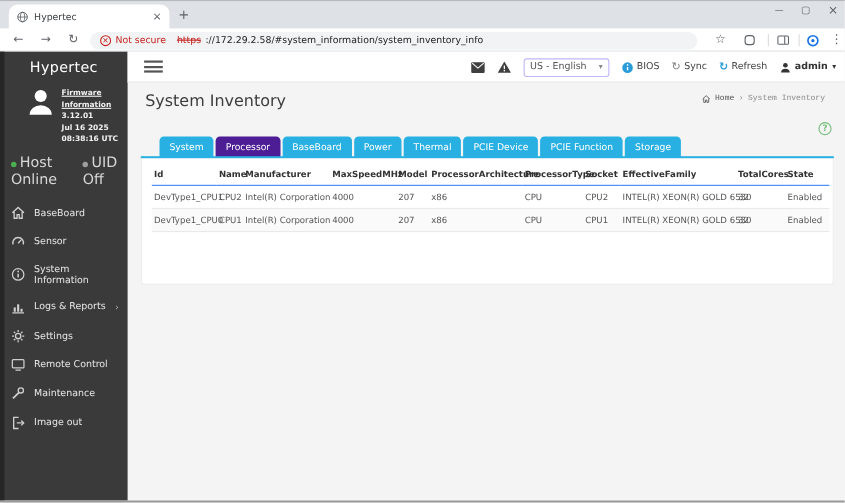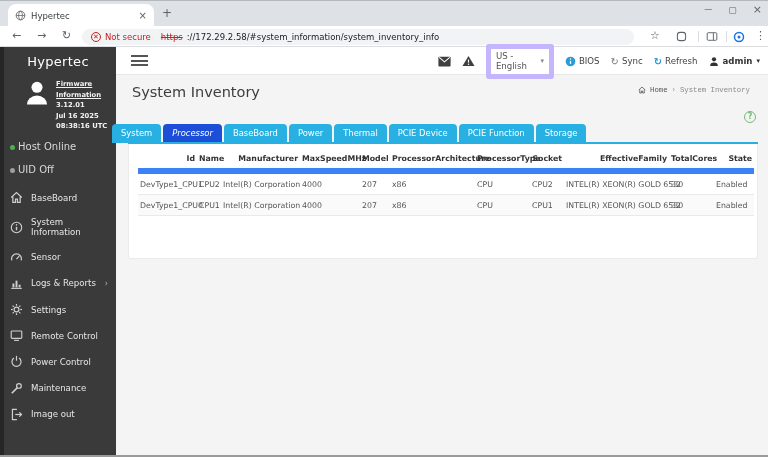--- a/index.html
+++ b/index.html
@@ -23,53 +23,53 @@
   .tb-ic { position:absolute; top:3px; color:#5f6368; font-size:11px; }
   .tb-div { position:absolute; top:5px; width:1px; height:11px; background:#dadce0; }
 
   
   .sidebar { position:absolute; left:0; top:47px; width:116px; bottom:2px; background:#3a3a3b; color:#e3e3e3; }
   .sb-strip { position:absolute; left:0; top:0; bottom:0; width:4px; background:#262626; }
   .brand { text-align:center; font-size:13px; color:#fff; padding:7px 0 6px; font-weight:400; letter-spacing:.3px; }
   .fwblock { display:flex; padding:4px 4px 2px 24px; gap:6px; }
   .fwtext { font-size:6.8px; font-weight:bold; color:#f2f2f2; line-height:1.55; }
   .fwlink { text-decoration:underline; }
-  .statusrow { display:flex; gap:12px; padding:7px 6px 6px 10px; font-size:10px; color:#d8d8d8;flex-direction:column; }
+  .statusrow { display:flex; gap:12px; padding:7px 6px 6px 10px; font-size:13px; color:#d8d8d8; }
   .statusrow .dot { display:inline-block; width:5px; height:5px; border-radius:50%; margin-right:3px; }
   .menu { margin-top:4px; }
   .mi { display:flex; align-items:center; gap:8px; padding:6.6px 8px 6.6px 10px; font-size:8.6px; color:#e6e6e6; cursor:pointer; }
   .mi svg { flex:0 0 auto; color:#cfcfcf; }
   .mi .chev { margin-left:auto; color:#b5b5b5; font-size:8px; }
 
   
   .appheader { position:absolute; left:116px; top:47px; right:0; height:28px; background:#fff; border-bottom:1px solid #e7e7e7; }
   .hamburger { position:absolute; left:15px; top:8px; width:17px; }
   .hamburger div { height:2px; background:#555; margin-bottom:2.6px; }
   .hdr-right { position:absolute; right:8px; top:0; height:28px; display:flex; align-items:center; gap:11px; font-size:8.6px; color:#444; }
-  .langsel { border:5px solid #c4b5fd; border-radius:3px; padding:2.5px 5px; width:68px; display:flex; justify-content:space-between; align-items:center; color:#555; background:#fff; }
+  .langsel { border:1px solid #c4b5fd; border-radius:3px; padding:2.5px 5px; width:78px; display:flex; justify-content:space-between; align-items:center; color:#555; background:#fff; }
   .hbtn { display:flex; align-items:center; gap:3px; }
   .sync-g { color:#7a7a7a; font-size:10px; }
   .refr-b { color:#2b9cd8; font-size:10px; font-weight:bold; }
   .adminwrap { display:flex; align-items:center; gap:4px; font-weight:bold; color:#333; }
 
   
   .pagetitle { position:absolute; left:132px; top:84px; font-size:14.5px; color:#3d3d3d; font-weight:400; }
   .breadcrumb { position:absolute; right:18px; top:86px; font-size:7.3px; color:#555; display:flex; align-items:center; gap:4px;font-family:Liberation Mono, monospace; }
   .breadcrumb .sep { color:#999; }
   .breadcrumb .current { color:#8a8a8a; }
   .helpicon { position:absolute; right:12px; top:111px; width:12px; height:12px; border-radius:50%; border:1.6px solid #72bd76; color:#72bd76; font-size:8px; font-weight:bold; text-align:center; line-height:9.5px; }
 
-  .tabsrow { position:absolute; left:112px; right:10px; top:124px; display:flex; gap:2px; align-items:flex-end; }
+  .tabsrow { position:absolute; left:145px; right:10px; top:124px; display:flex; gap:2px; align-items:flex-end; }
   .ptab { background:#29b0e2; color:#fff; font-size:8.4px; padding:4px 9px 4.5px; border-radius:4px 4px 0 0; white-space:nowrap; cursor:pointer; }
-  .ptab.active { background:#1d4ed8;font-style:italic; }
+  .ptab.active { background:#4c1d95; }
   .tabline { position:absolute; left:128px; right:10px; top:142px; height:2px; background:#29b0e2; }
   .panel { position:absolute; left:128px; right:10px; top:144px; height:115px; background:#fff; border:1px solid #ebebeb; border-top:none; border-radius:0 0 3px 3px; }
   .panelhead { font-size:11px; color:#555; padding:9px 10px 4px; }
   table { width:calc(100% - 18px); margin:4px 9px 0; border-collapse:collapse; table-layout:fixed; }
-  th { font-size:7.8px; color:#333; text-align:right; padding:6px 2px 5px; border-bottom:6px solid #3b82f6; white-space:nowrap; overflow:visible; }
+  th { font-size:7.8px; color:#333; text-align:left; padding:6px 2px 5px; border-bottom:1px solid #3b82f6; white-space:nowrap; overflow:visible; }
   td { font-size:7.8px; color:#555; padding:5.5px 2px; border-bottom:1px solid #e9e9e9; white-space:nowrap; overflow:visible; }
   tr.alt td { background:#fafafa; }
 
   .winbottom { position:absolute; left:0; right:0; bottom:0; height:2px; background:#9a9a9a; }
   svg { display:block; }
 </style>
 </head>
 <body>
 
 <div class="tabbar">
@@ -147,32 +147,32 @@
     </div>
   <div class="menu" id="sidemenu">
       <div class="mi">
         <svg width="13" height="13" viewBox="0 0 16 16">
           <path d="M1.5 8 L8 2 L14.5 8 M3.5 7 V14 H6.8 V10 H9.2 V14 H12.5 V7" fill="none" stroke="currentColor" stroke-width="1.5"></path>
         </svg>
         <span>BaseBoard</span>
       </div>
       <div class="mi">
         <svg width="13" height="13" viewBox="0 0 16 16">
+          <path d="M2.3 11.5 A6 6 0 1 1 13.7 11.5" fill="none" stroke="currentColor" stroke-width="1.5"></path>
+          <line x1="8" y1="10" x2="11.3" y2="6.2" stroke="currentColor" stroke-width="1.5"></line>
+        </svg>
+        <span>Sensor</span>
+      </div>
+      <div class="mi">
+        <svg width="13" height="13" viewBox="0 0 16 16">
           <circle cx="8" cy="8" r="6.4" fill="none" stroke="currentColor" stroke-width="1.4"></circle>
           <line x1="8" y1="7.2" x2="8" y2="11.4" stroke="currentColor" stroke-width="1.7"></line>
           <circle cx="8" cy="4.7" r="1" fill="currentColor"></circle>
         </svg>
         <span>System Information</span>
-      </div>
-      <div class="mi">
-        <svg width="13" height="13" viewBox="0 0 16 16">
-          <path d="M2.3 11.5 A6 6 0 1 1 13.7 11.5" fill="none" stroke="currentColor" stroke-width="1.5"></path>
-          <line x1="8" y1="10" x2="11.3" y2="6.2" stroke="currentColor" stroke-width="1.5"></line>
-        </svg>
-        <span>Sensor</span>
       </div>
       <div class="mi">
         <svg width="13" height="13" viewBox="0 0 16 16">
           <line x1="1.5" y1="14" x2="14.5" y2="14" stroke="currentColor" stroke-width="1.4"></line>
           <rect x="3" y="8" width="2.4" height="4.8" fill="currentColor"></rect>
           <rect x="6.8" y="4.5" width="2.4" height="8.3" fill="currentColor"></rect>
           <rect x="10.6" y="9.5" width="2.4" height="3.3" fill="currentColor"></rect>
         </svg>
         <span>Logs &amp; Reports</span>
         <span class="chev">›</span>
@@ -192,27 +192,20 @@
           </g>
         </svg>
         <span>Settings</span>
       </div>
       <div class="mi">
         <svg width="13" height="13" viewBox="0 0 16 16">
           <rect x="1.5" y="2.5" width="13" height="9" rx="1" fill="none" stroke="currentColor" stroke-width="1.4"></rect>
           <line x1="5" y1="14" x2="11" y2="14" stroke="currentColor" stroke-width="1.4"></line>
         </svg>
         <span>Remote Control</span>
-      </div>
-      <div class="mi">
-        <svg width="13" height="13" viewBox="0 0 16 16">
-          <path d="M4.8 3.8 A5.6 5.6 0 1 0 11.2 3.8" fill="none" stroke="currentColor" stroke-width="1.5"></path>
-          <line x1="8" y1="1" x2="8" y2="7" stroke="currentColor" stroke-width="1.5"></line>
-        </svg>
-        <span>Power Control</span>
       </div>
       <div class="mi">
         <svg width="13" height="13" viewBox="0 0 16 16">
           <circle cx="11" cy="4.8" r="2.9" fill="none" stroke="currentColor" stroke-width="1.5"></circle>
           <line x1="2.2" y1="13.8" x2="8.8" y2="7.2" stroke="currentColor" stroke-width="2"></line>
         </svg>
         <span>Maintenance</span>
       </div>
       <div class="mi">
         <svg width="13" height="13" viewBox="0 0 16 16">

